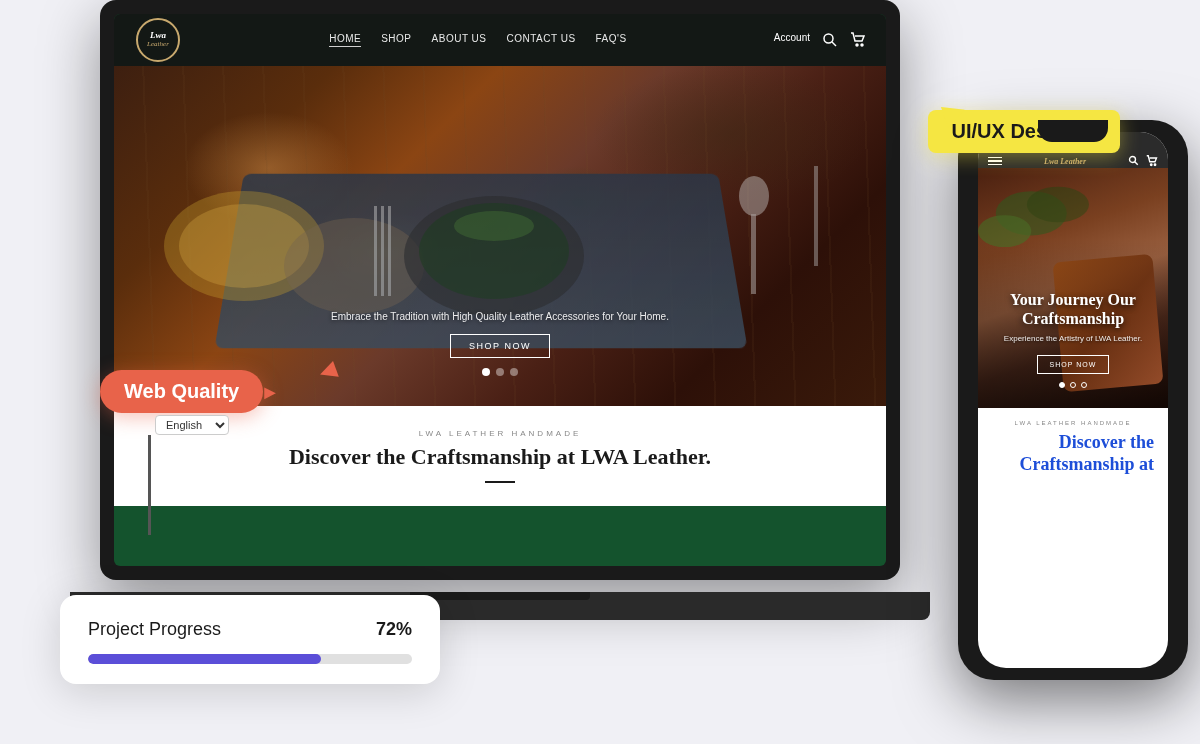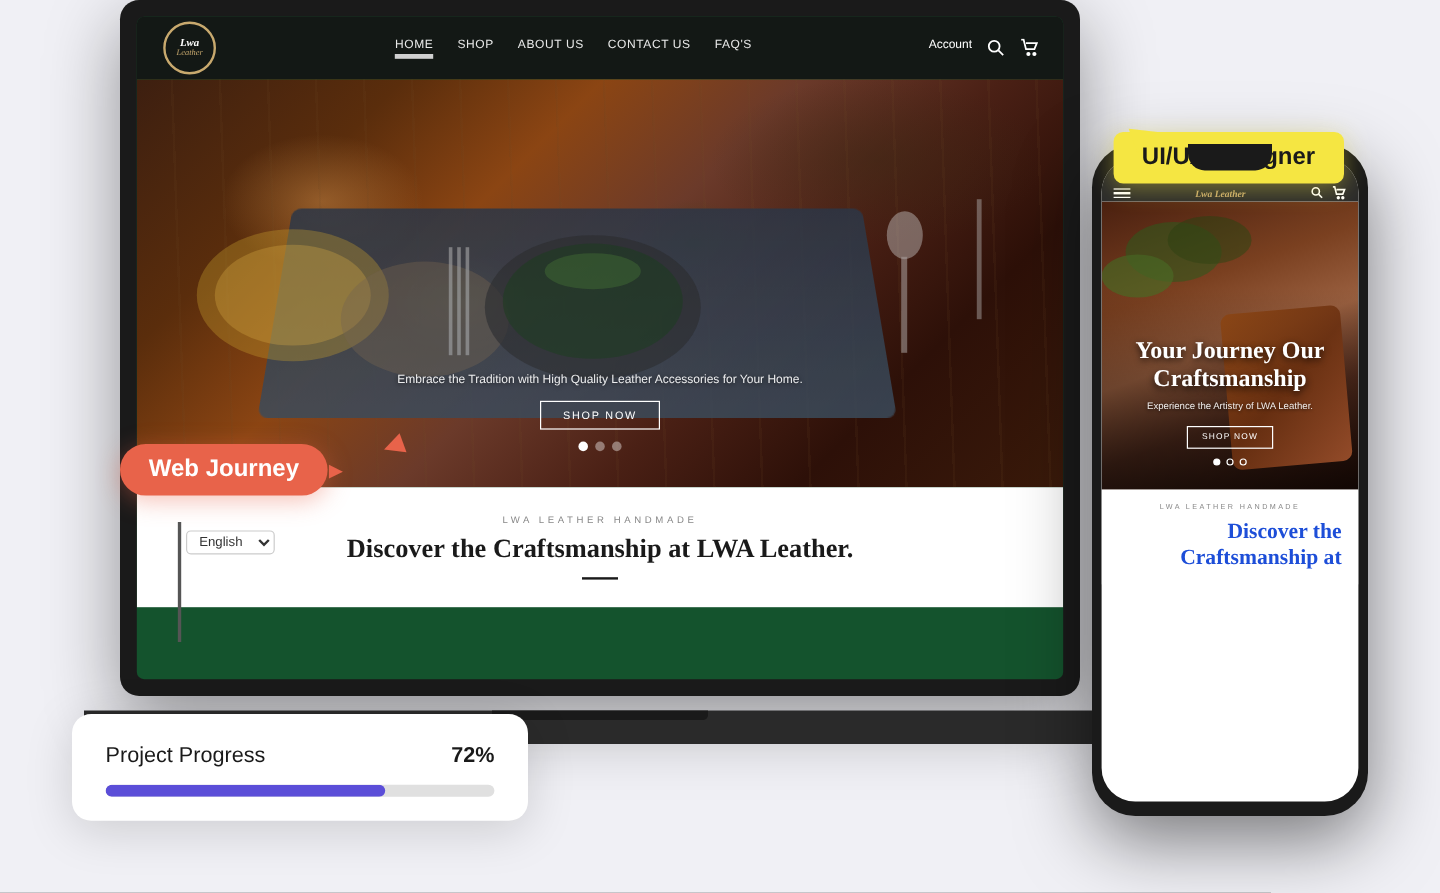--- a/index.html
+++ b/index.html
@@ -105,21 +105,21 @@
     .nav-link {
       color: #fff;
       font-size: 10px;
       font-family: Arial, sans-serif;
       text-transform: uppercase;
       letter-spacing: 0.5px;
       cursor: pointer;
       opacity: 0.9;
     }
     .nav-link.active {
-      border-bottom: 4px solid #e5e5e5;
+      border-bottom: 1px solid #e5e5e5;
       padding-bottom: 2px;
     }
     .laptop-nav-right {
       display: flex;
       align-items: flex-start;
       gap: 12px;
       color: #fff;
       font-size: 10px;
       font-family: Arial, sans-serif;
     }
@@ -263,23 +263,24 @@
       top: 120px;
       right: 60px;
       width: 230px;
       height: 560px;
     }
     .phone-outer {
       width: 100%;
       height: 100%;
       background: #1a1a1a;
       border-radius: 36px;
-      padding: 12px 8px;
+      padding: 12px 20px;
       box-shadow: 0 20px 60px rgba(0,0,0,0.5);
       position: relative;
+      margin-left: 48px;
     }
     .phone-screen {
       width: 100%;
       height: 100%;
       background: #fff;
       border-radius: 28px;
       overflow: hidden;
       position: relative;
     }
     .phone-notch {
@@ -360,21 +361,21 @@
     }
     .phone-hero-content {
       position: absolute;
       bottom: 20px;
       left: 0; right: 0;
       text-align: center;
       color: #fff;
       padding: 0 14px;
     }
     .phone-hero-title {
-      font-size: 20px;
+      font-size: 16px;
       font-weight: bold;
       line-height: 1.2;
       text-shadow: 0 2px 6px rgba(0,0,0,0.8);
       margin-bottom: 6px;
     }
     .phone-hero-sub {
       font-size: 8px;
       font-family: Arial, sans-serif;
       opacity: 0.9;
       text-shadow: 0 1px 3px rgba(0,0,0,0.8);
@@ -521,21 +522,21 @@
     .progress-bar-fill {
       height: 100%;
       background: #5b4ed8;
       border-radius: 5px;
       width: 72%;
     }
 
     
     .lang-dropdown {
       position: absolute;
-      top: 442px;
+      top: 415px;
       left: 155px;
       background: #fff;
       border: 1px solid #ccc;
       border-radius: 4px;
       padding: 2px 6px;
       font-size: 11px;
       font-family: Arial, sans-serif;
       color: #333;
       cursor: pointer;
       z-index: 20;
@@ -684,21 +685,21 @@
       <div class="phone-lower">
         <div class="phone-lower-brand">LWA LEATHER HANDMADE</div>
         <div class="phone-lower-title">Discover the Craftsmanship at</div>
       </div>
 
     </div>
   </div>
 </div>
 
 <div class="label-web-designer">
-  <span>Web Journey</span>
+  <span>Web Quality</span>
 </div>
 
 <div class="cursor-arrow-red">▶</div>
 
 <div class="label-uiux-designer">
   <span>UI/UX Designer</span>
 </div>
 
 <div class="cursor-arrow-yellow">▶</div>
 

